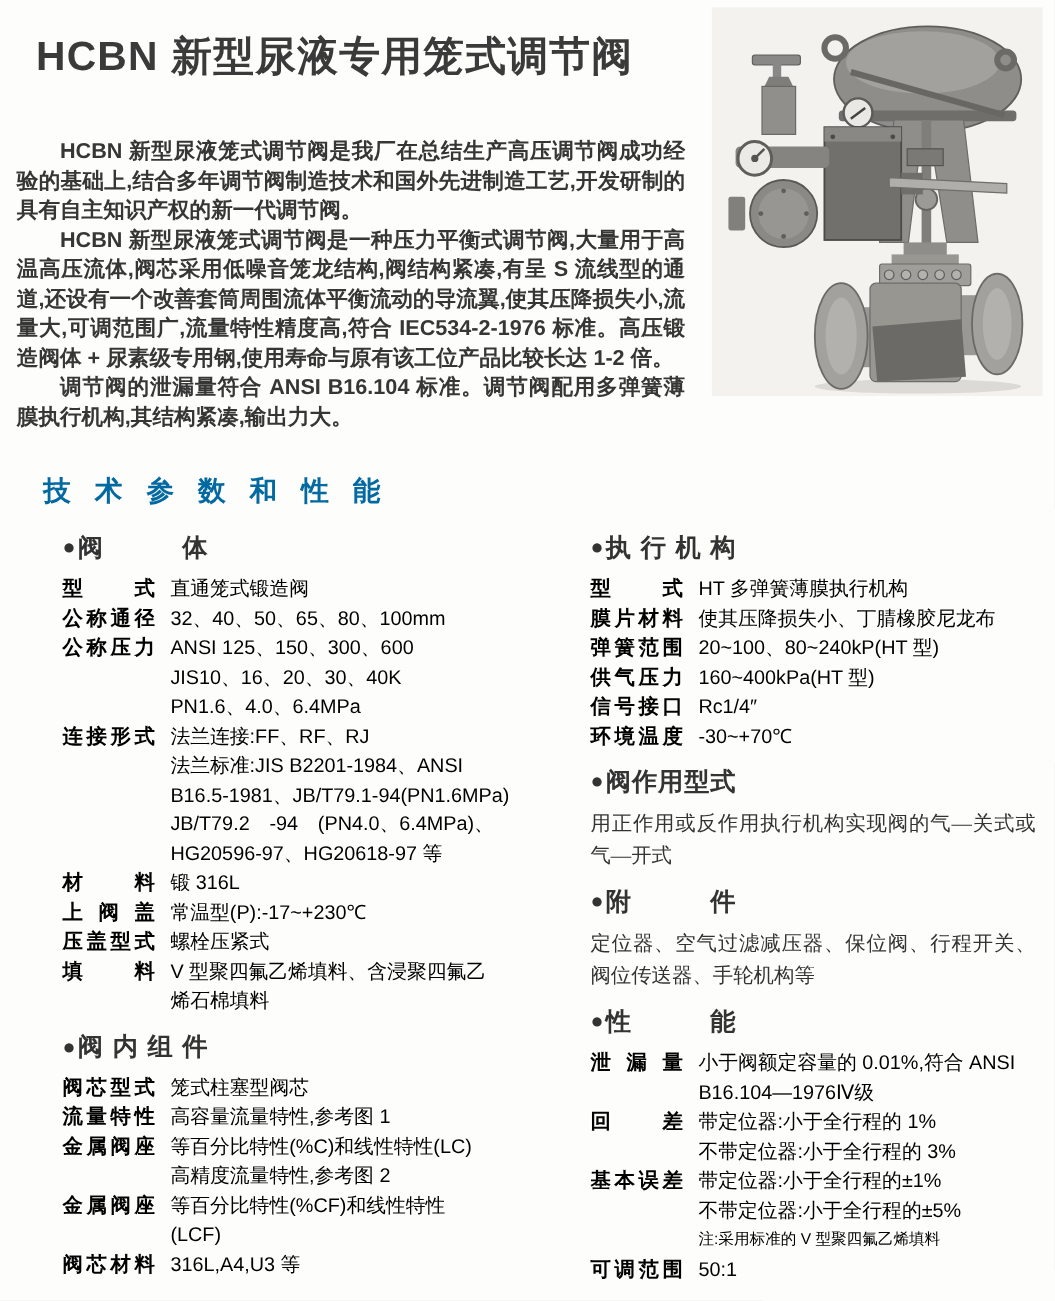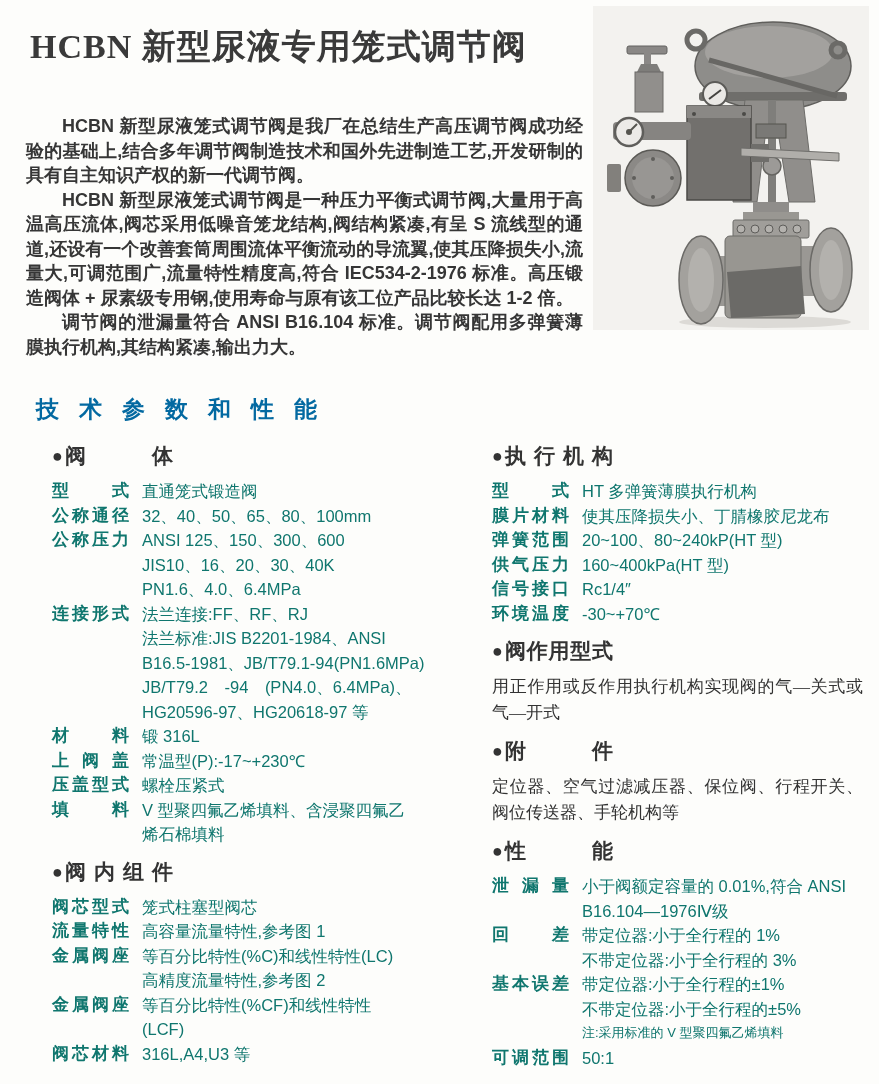--- a/index.html
+++ b/index.html
@@ -7,47 +7,47 @@
     position:relative;
     width:879px;height:1084px;
     background:#fdfdfb;
     font-family:"Liberation Sans","DejaVu Sans",sans-serif;
     color:#323232;
     overflow:hidden;
     margin:0 auto;
   }
   .title{
     position:absolute;left:30px;top:24px;margin:0;
-    font-family:Liberation Serif, serif;
+    font-family:Liberation Sans, sans-serif;
     font-size:34px;font-weight:700;letter-spacing:1px;color:#3a3a3a;
   }
   .intro{
     position:absolute;left:14px;top:114px;width:557px;
     font-size:18px;line-height:24.5px;font-weight:600;
-    text-align:justify;color:#363636;margin-left:12px;
+    text-align:justify;color:#363636;
   }
   .intro p{margin:0;text-indent:2em;}
   .photo{
     position:absolute;left:593px;top:6px;width:276px;height:324px;
   }
   .section-title{
     position:absolute;left:36px;top:394px;margin:0;
     font-size:23px;font-weight:700;letter-spacing:20px;color:#0369a1;
   }
   .col{position:absolute;top:440px;}
   .col-left{left:52px;width:394px;}
   .col-right{left:492px;width:387px;}
   .col-heading{
     display:flex;align-items:baseline;
     font-size:21px;font-weight:700;color:#333;
     margin:0 0 9px 0;padding-top:11px;
   }
   .col-heading .bullet{font-size:18px;margin-right:2px;line-height:1;position:relative;top:-1px;}
   .heading-text{display:inline-block;width:108px;text-align:justify;text-align-last:justify;}
-  .spec-row{display:flex;font-size:16.5px;line-height:24.5px;color:#0f766e;}
+  .spec-row{display:flex;font-size:16.5px;line-height:24.5px;color:#000000;}
   .spec-label{
     flex:0 0 77px;font-weight:700;font-size:17px;
     text-align:justify;text-align-last:justify;
   }
   .spec-value-wrap{flex:1;margin-left:13px;}
   .spec-value{
     display:block;
     font-family:Liberation Sans, sans-serif;
     white-space:pre-line;
   }

